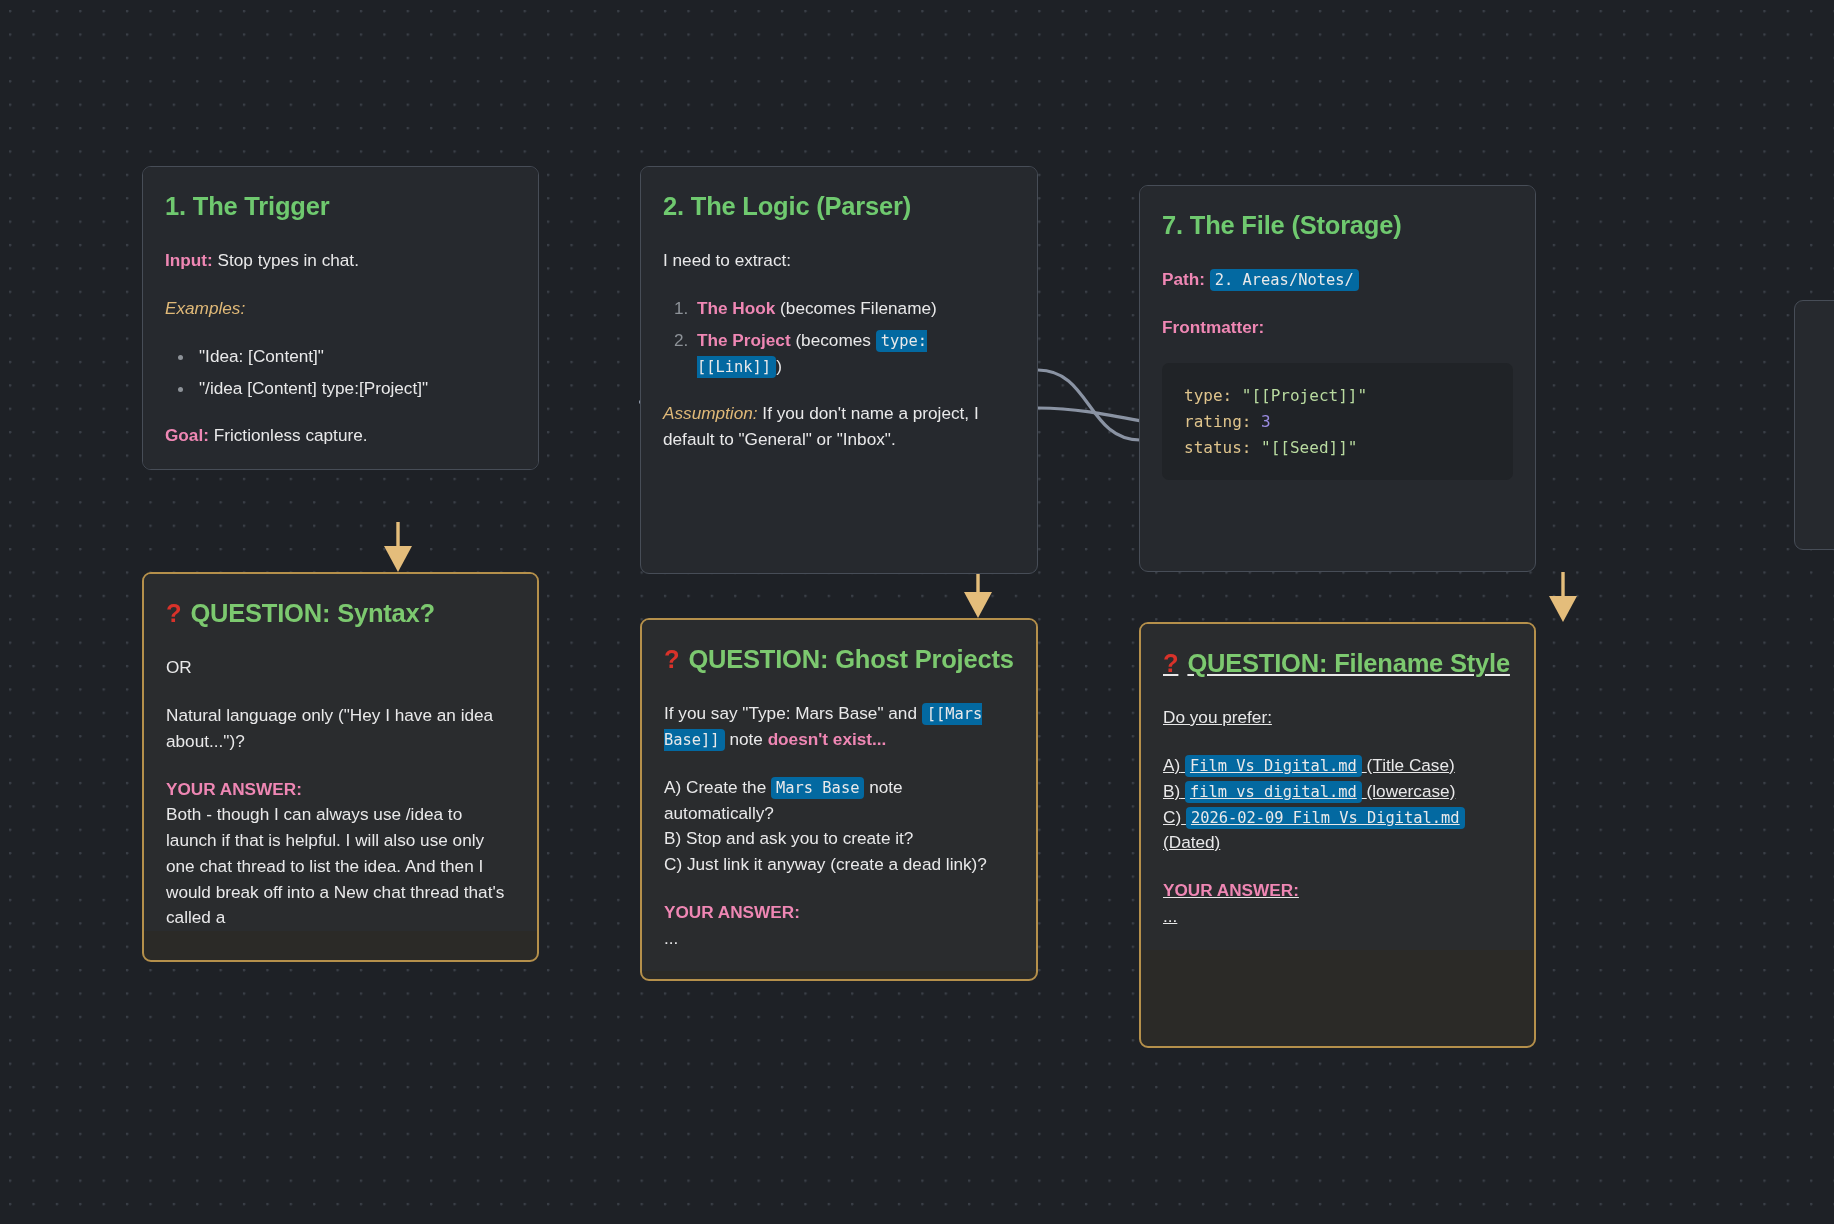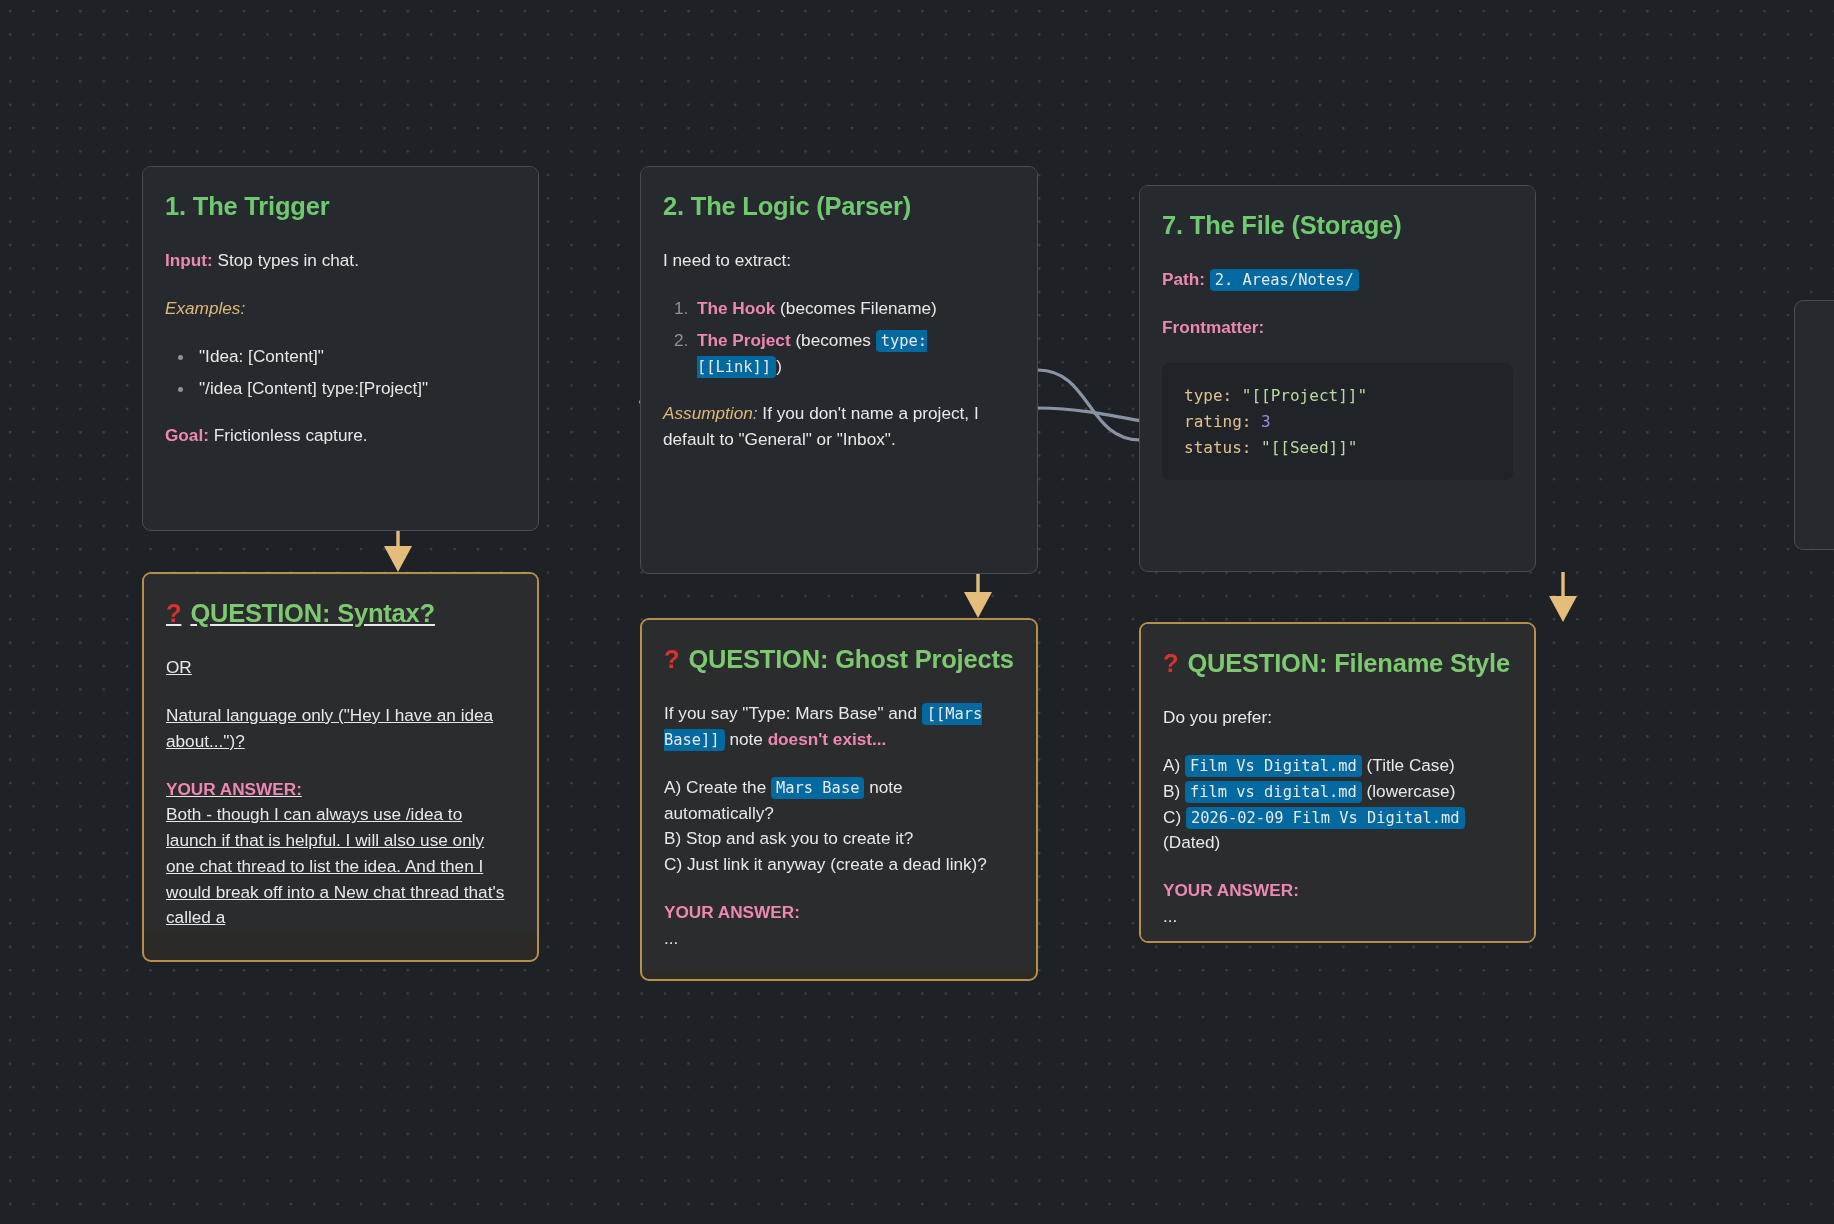--- a/index.html
+++ b/index.html
@@ -117,28 +117,28 @@
     font-size: 16px;
     line-height: 1.62;
   }
   .k-key { color: #dfc48c; }
   .k-str { color: #b9dba0; }
   .k-num { color: #9b8ce2; }
 
   .answer-lines p { margin-bottom: 0; }
 
   
-  #card-trigger  { left: 142px;  top: 166px;  width: 397px; height: 365px; }
+  #card-trigger  { left: 142px;  top: 166px;  width: 397px; height: 304px; }
   #card-logic    { left: 640px;  top: 166px;  width: 398px; height: 408px; }
   #card-file     { left: 1139px; top: 185px;  width: 397px; height: 387px; }
   #card-file2    { left: 1794px; top: 300px;  width: 120px; height: 250px; }
 
-  #card-q-syntax { left: 142px;  top: 572px;  width: 397px; height: 390px; text-decoration: underline; }
+  #card-q-syntax { left: 142px;  top: 572px;  width: 397px; height: 390px; }
   #card-q-ghost  { left: 640px;  top: 618px;  width: 398px; height: 363px; }
-  #card-q-file   { left: 1139px; top: 622px;  width: 397px; height: 321px; }
+  #card-q-file   { left: 1139px; top: 622px;  width: 397px; height: 426px; text-decoration: underline; }
 
   #card-q-syntax .card-inner { padding-bottom: 0; }
 </style>
 </head>
 <body>
 
 <div id="canvas">
 
   <svg id="edges" viewBox="0 0 1834 1224">
 

